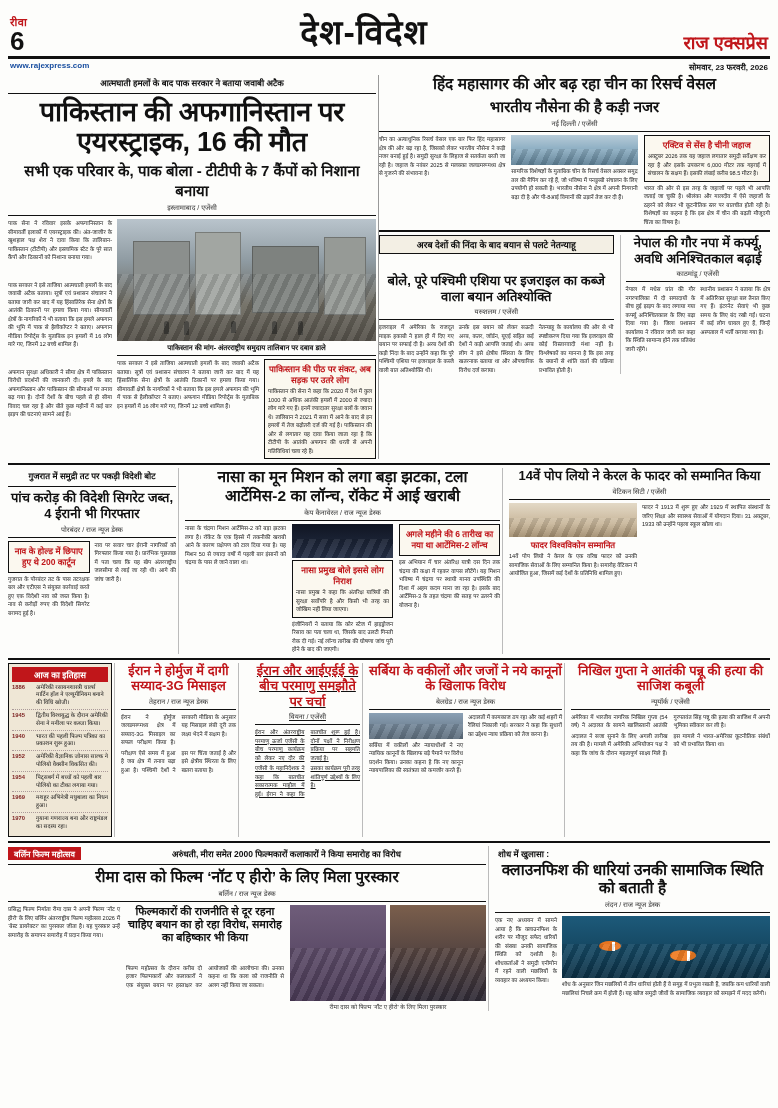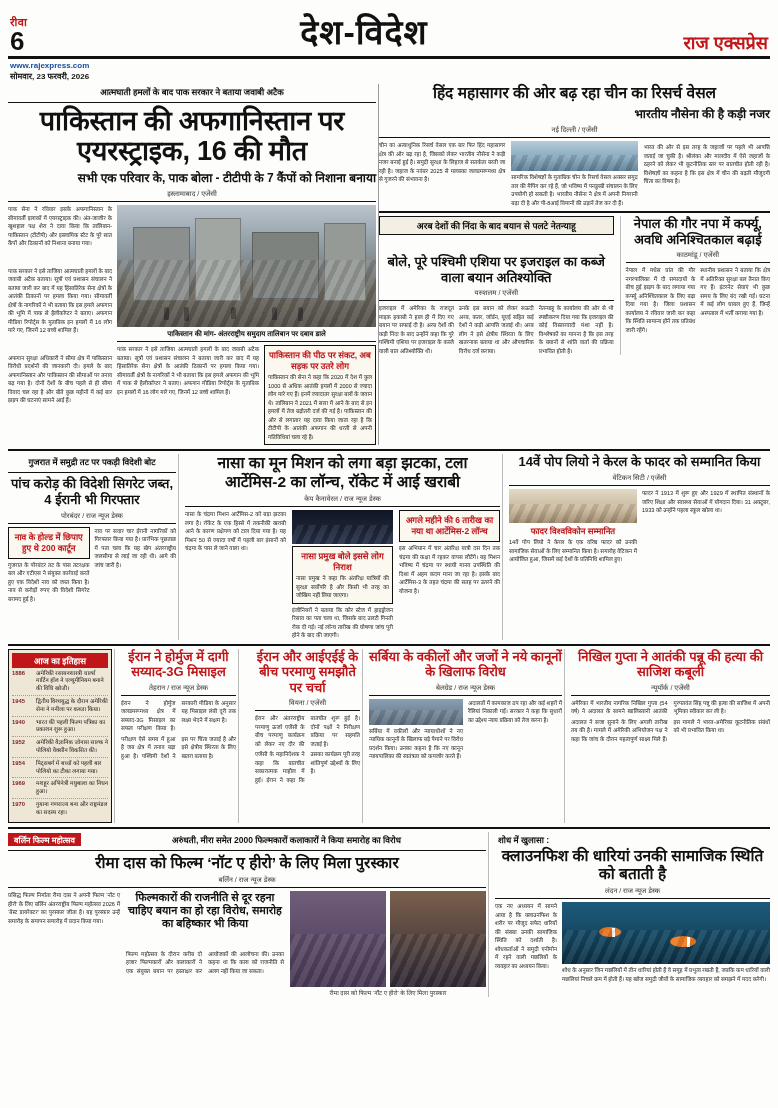--- a/index.html
+++ b/index.html
@@ -16,35 +16,35 @@
   
   .masthead { display:flex; align-items:flex-end; justify-content:flex-start; padding: 2px 2px 0 2px; }
   .mh-left { width: 120px; }
   .mh-city { font-size: 11px; font-weight:700; color:#c0161a; letter-spacing:.5px; }
   .mh-page { font-size: 26px; font-weight:700; line-height:.95; color:#111; }
   .mh-center { flex:1; text-align:center; }
   .mh-title { font-size: 34px; font-weight:700; letter-spacing:1px; }
   .mh-right { width: 170px; text-align:right; }
   .mh-brand { font-size: 18px; font-weight:700; color:#c0161a; }
   .mh-rule { border-top:2px solid #111; border-bottom:1px solid #111; height:3px; margin: 2px 0 0 0; }
-  .mh-sub { display:flex; justify-content:space-between; font-size:8px; padding: 2px 2px 3px 2px; flex-direction: column; }
+  .mh-sub { display:flex; justify-content:space-between; font-size:8px; padding: 2px 2px 3px 2px; }
   .mh-sub .url { color:#1a4fa0; font-weight:700; }
   .mh-sub .date { font-weight:700; }
 
   
   .cols { display:flex; gap:2px; }
   .hr-thin { border-top:1px solid #111; margin: 3px 0; }
   .hr-thick { border-top:2px solid #111; margin: 4px 0 3px 0; }
 
   .kicker { font-size:8.5px; font-weight:700; text-align:center; padding:2px 3px; }
   .headline-xl { font-size: 27px; font-weight:700; line-height:1.12; letter-spacing:-.2px; }
   .headline-l { font-size: 15.5px; font-weight:700; line-height:1.18; }
   .headline-m { font-size: 13px; font-weight:700; line-height:1.2; }
   .headline-s { font-size: 11px; font-weight:700; line-height:1.2; }
-  .sub-deck { font-size:12px; font-weight:700; text-align:right; margin-top:3px; }
+  .sub-deck { font-size:15px; font-weight:700; text-align:center; margin-top:3px; }
   .byline { font-size:7px; text-align:center; color:#333; margin:3px 0 2px 0; }
   .body { font-size:5.6px; line-height:1.52; text-align:justify; color:#222; hyphens:auto; }
   .body.two { column-count:2; column-gap:6px; }
   .red { color:#c0161a; }
   .cap { font-size:7px; font-weight:700; text-align:center; margin-top:2px; }
 
   .photo { width:100%; background:linear-gradient(180deg,#9fb0bd 0%, #7d8d99 40%, #6b6f6c 100%); position:relative; overflow:hidden; }
   .photo.rubble { background:linear-gradient(180deg,#b9c4cc 0%,#8e9aa1 35%,#6d6a60 70%,#55514a 100%); }
   .photo::after{
     content:""; position:absolute; left:0; right:0; bottom:0; height:55%;
@@ -150,20 +150,24 @@
         <div class="sub-deck">भारतीय नौसेना की है कड़ी नजर</div>
         <div class="byline">नई दिल्ली / एजेंसी</div>
         <div class="hr-thin"></div>
         <div style="display:flex; gap:6px;">
           <div style="flex:1;" class="body">चीन का अत्याधुनिक रिसर्च वेसल एक बार फिर हिंद महासागर क्षेत्र की ओर बढ़ रहा है, जिसको लेकर भारतीय नौसेना ने कड़ी नजर बनाई हुई है। समुद्री सुरक्षा के लिहाज से सतर्कता बरती जा रही है। जहाज के नवंबर 2025 से मलक्का जलडमरूमध्य क्षेत्र से गुजरने की संभावना है।</div>
           <div style="flex:1;">
             <div class="photo ship" style="height:30px;"></div>
             <div class="body mt2">सामरिक विशेषज्ञों के मुताबिक चीन के रिसर्च वेसल अक्सर समुद्र तल की मैपिंग कर रहे हैं, जो भविष्य में पनडुब्बी संचालन के लिए उपयोगी हो सकती है। भारतीय नौसेना ने क्षेत्र में अपनी निगरानी बढ़ा दी है और पी-8आई विमानों की उड़ानें तेज कर दी हैं।</div>
           </div>
           <div style="flex:1;">
+            <div class="inset">
+              <div class="inset-title red">एक्टिव से सेंस है चीनी जहाज</div>
+              <div class="body">अक्टूबर 2026 तक यह जहाज लगातार समुद्री सर्वेक्षण कर रहा है और इसके उपकरण 6,000 मीटर तक गहराई में संचालन के सक्षम हैं। इसकी लंबाई करीब 98.5 मीटर है।</div>
+            </div>
             <div class="body mt2">भारत की ओर से इस तरह के जहाजों पर पहले भी आपत्ति जताई जा चुकी है। श्रीलंका और मालदीव में ऐसे जहाजों के ठहरने को लेकर भी कूटनीतिक स्तर पर बातचीत होती रही है। विशेषज्ञों का कहना है कि इस क्षेत्र में चीन की बढ़ती मौजूदगी चिंता का विषय है।</div>
           </div>
         </div>
       </div>
 
       <div class="hr-thick"></div>
 
       <div style="display:flex; gap:6px;">
         <div style="width:60%;">
           <div class="box-head">अरब देशों की निंदा के बाद बयान से पलटे नेतन्याहू</div>
@@ -291,21 +295,21 @@
     </div>
 
     <div style="width:122px; border-left:1px solid #bbb; padding-left:6px;">
       <div class="headline-m center red">ईरान ने होर्मुज में दागी सय्याद-3G मिसाइल</div>
       <div class="byline">तेहरान / राज न्यूज डेस्क</div>
       <div class="hr-thin"></div>
       <div class="body two">ईरान ने होर्मुज जलडमरूमध्य क्षेत्र में सय्याद-3G मिसाइल का सफल परीक्षण किया है। सरकारी मीडिया के अनुसार यह मिसाइल लंबी दूरी तक लक्ष्य भेदने में सक्षम है।</div>
       <div class="body two mt2">परीक्षण ऐसे समय में हुआ है जब क्षेत्र में तनाव बढ़ा हुआ है। पश्चिमी देशों ने इस पर चिंता जताई है और इसे क्षेत्रीय स्थिरता के लिए खतरा बताया है।</div>
     </div>
 
-    <div style="width:122px; border-left:1px solid #bbb; padding-left:16px;">
+    <div style="width:122px; border-left:1px solid #bbb; padding-left:16px;text-decoration:underline;">
       <div class="headline-m center red">ईरान और आईएईई के बीच परमाणु समझौते पर चर्चा</div>
       <div class="byline">वियना / एजेंसी</div>
       <div class="hr-thin"></div>
       <div class="body two">ईरान और अंतरराष्ट्रीय परमाणु ऊर्जा एजेंसी के बीच परमाणु कार्यक्रम को लेकर नए दौर की बातचीत शुरू हुई है। दोनों पक्षों ने निरीक्षण प्रक्रिया पर सहमति जताई है।</div>
       <div class="body two mt2">एजेंसी के महानिदेशक ने कहा कि बातचीत सकारात्मक माहौल में हुई। ईरान ने कहा कि उसका कार्यक्रम पूरी तरह शांतिपूर्ण उद्देश्यों के लिए है।</div>
     </div>
 
     <div style="width:200px; border-left:1px solid #bbb; padding-left:6px;">
       <div class="headline-m center red">सर्बिया के वकीलों और जजों ने नये कानूनों के खिलाफ विरोध</div>
       <div class="byline">बेलग्रेड / राज न्यूज डेस्क</div>

